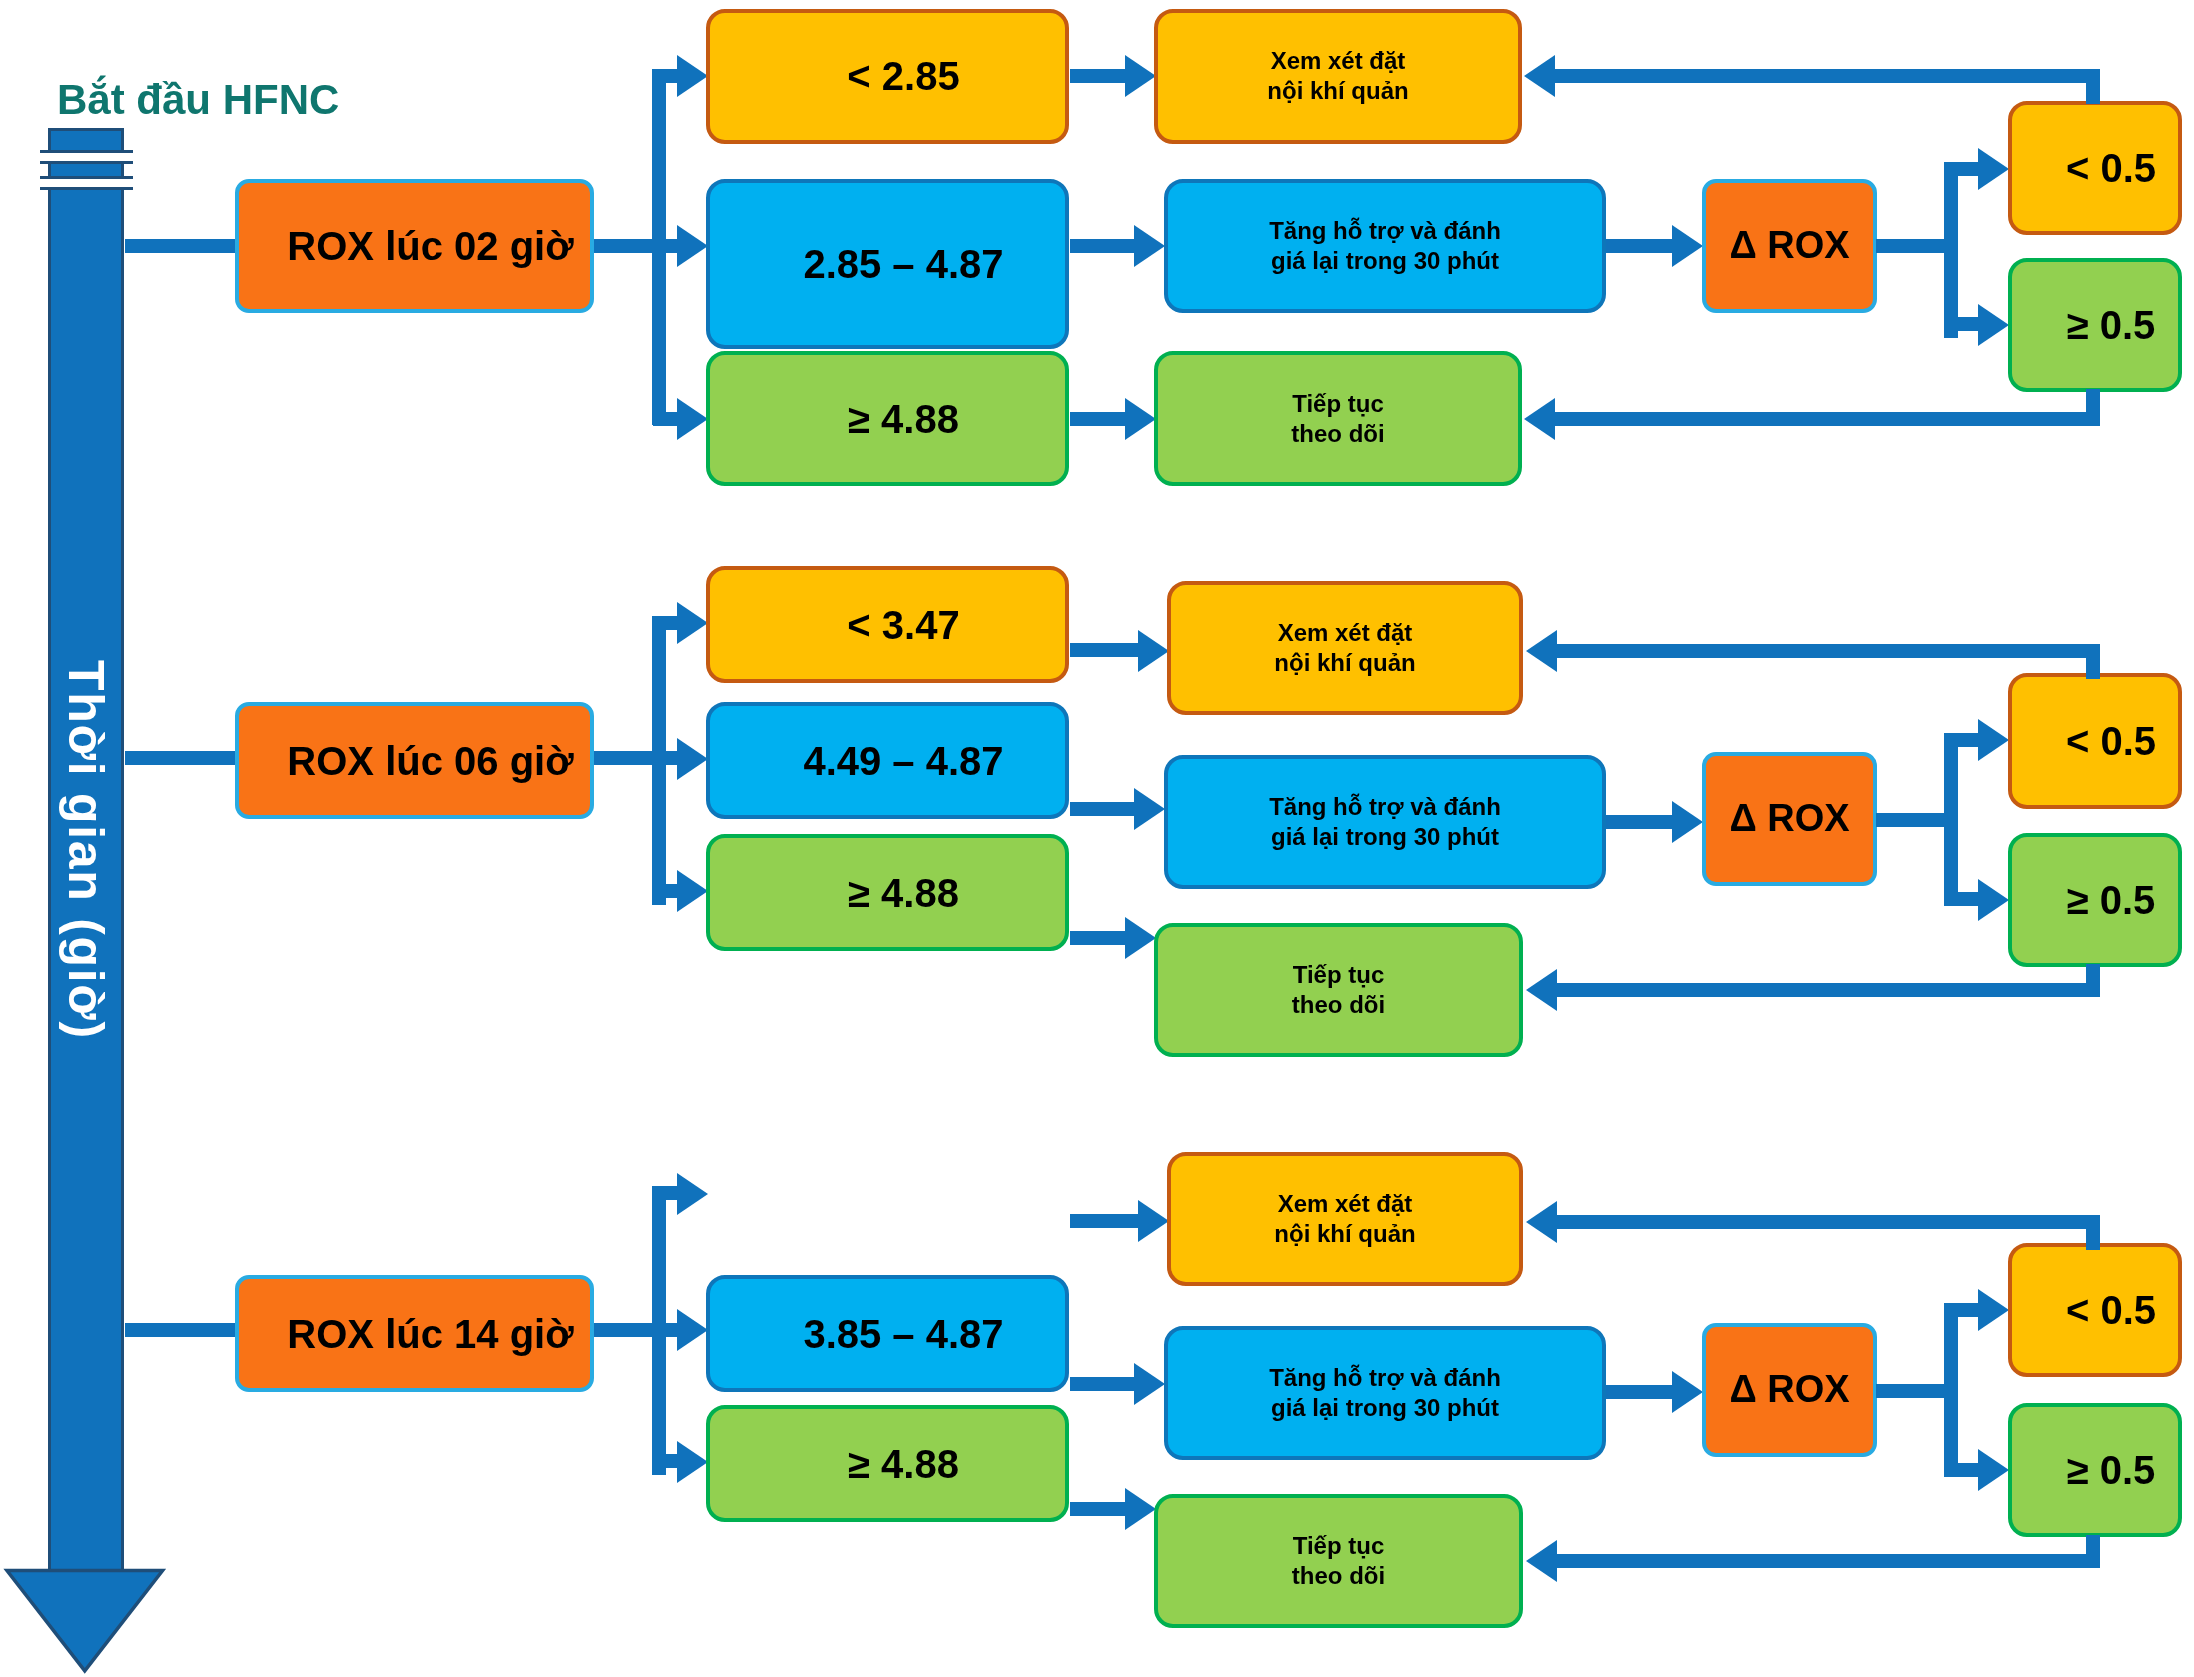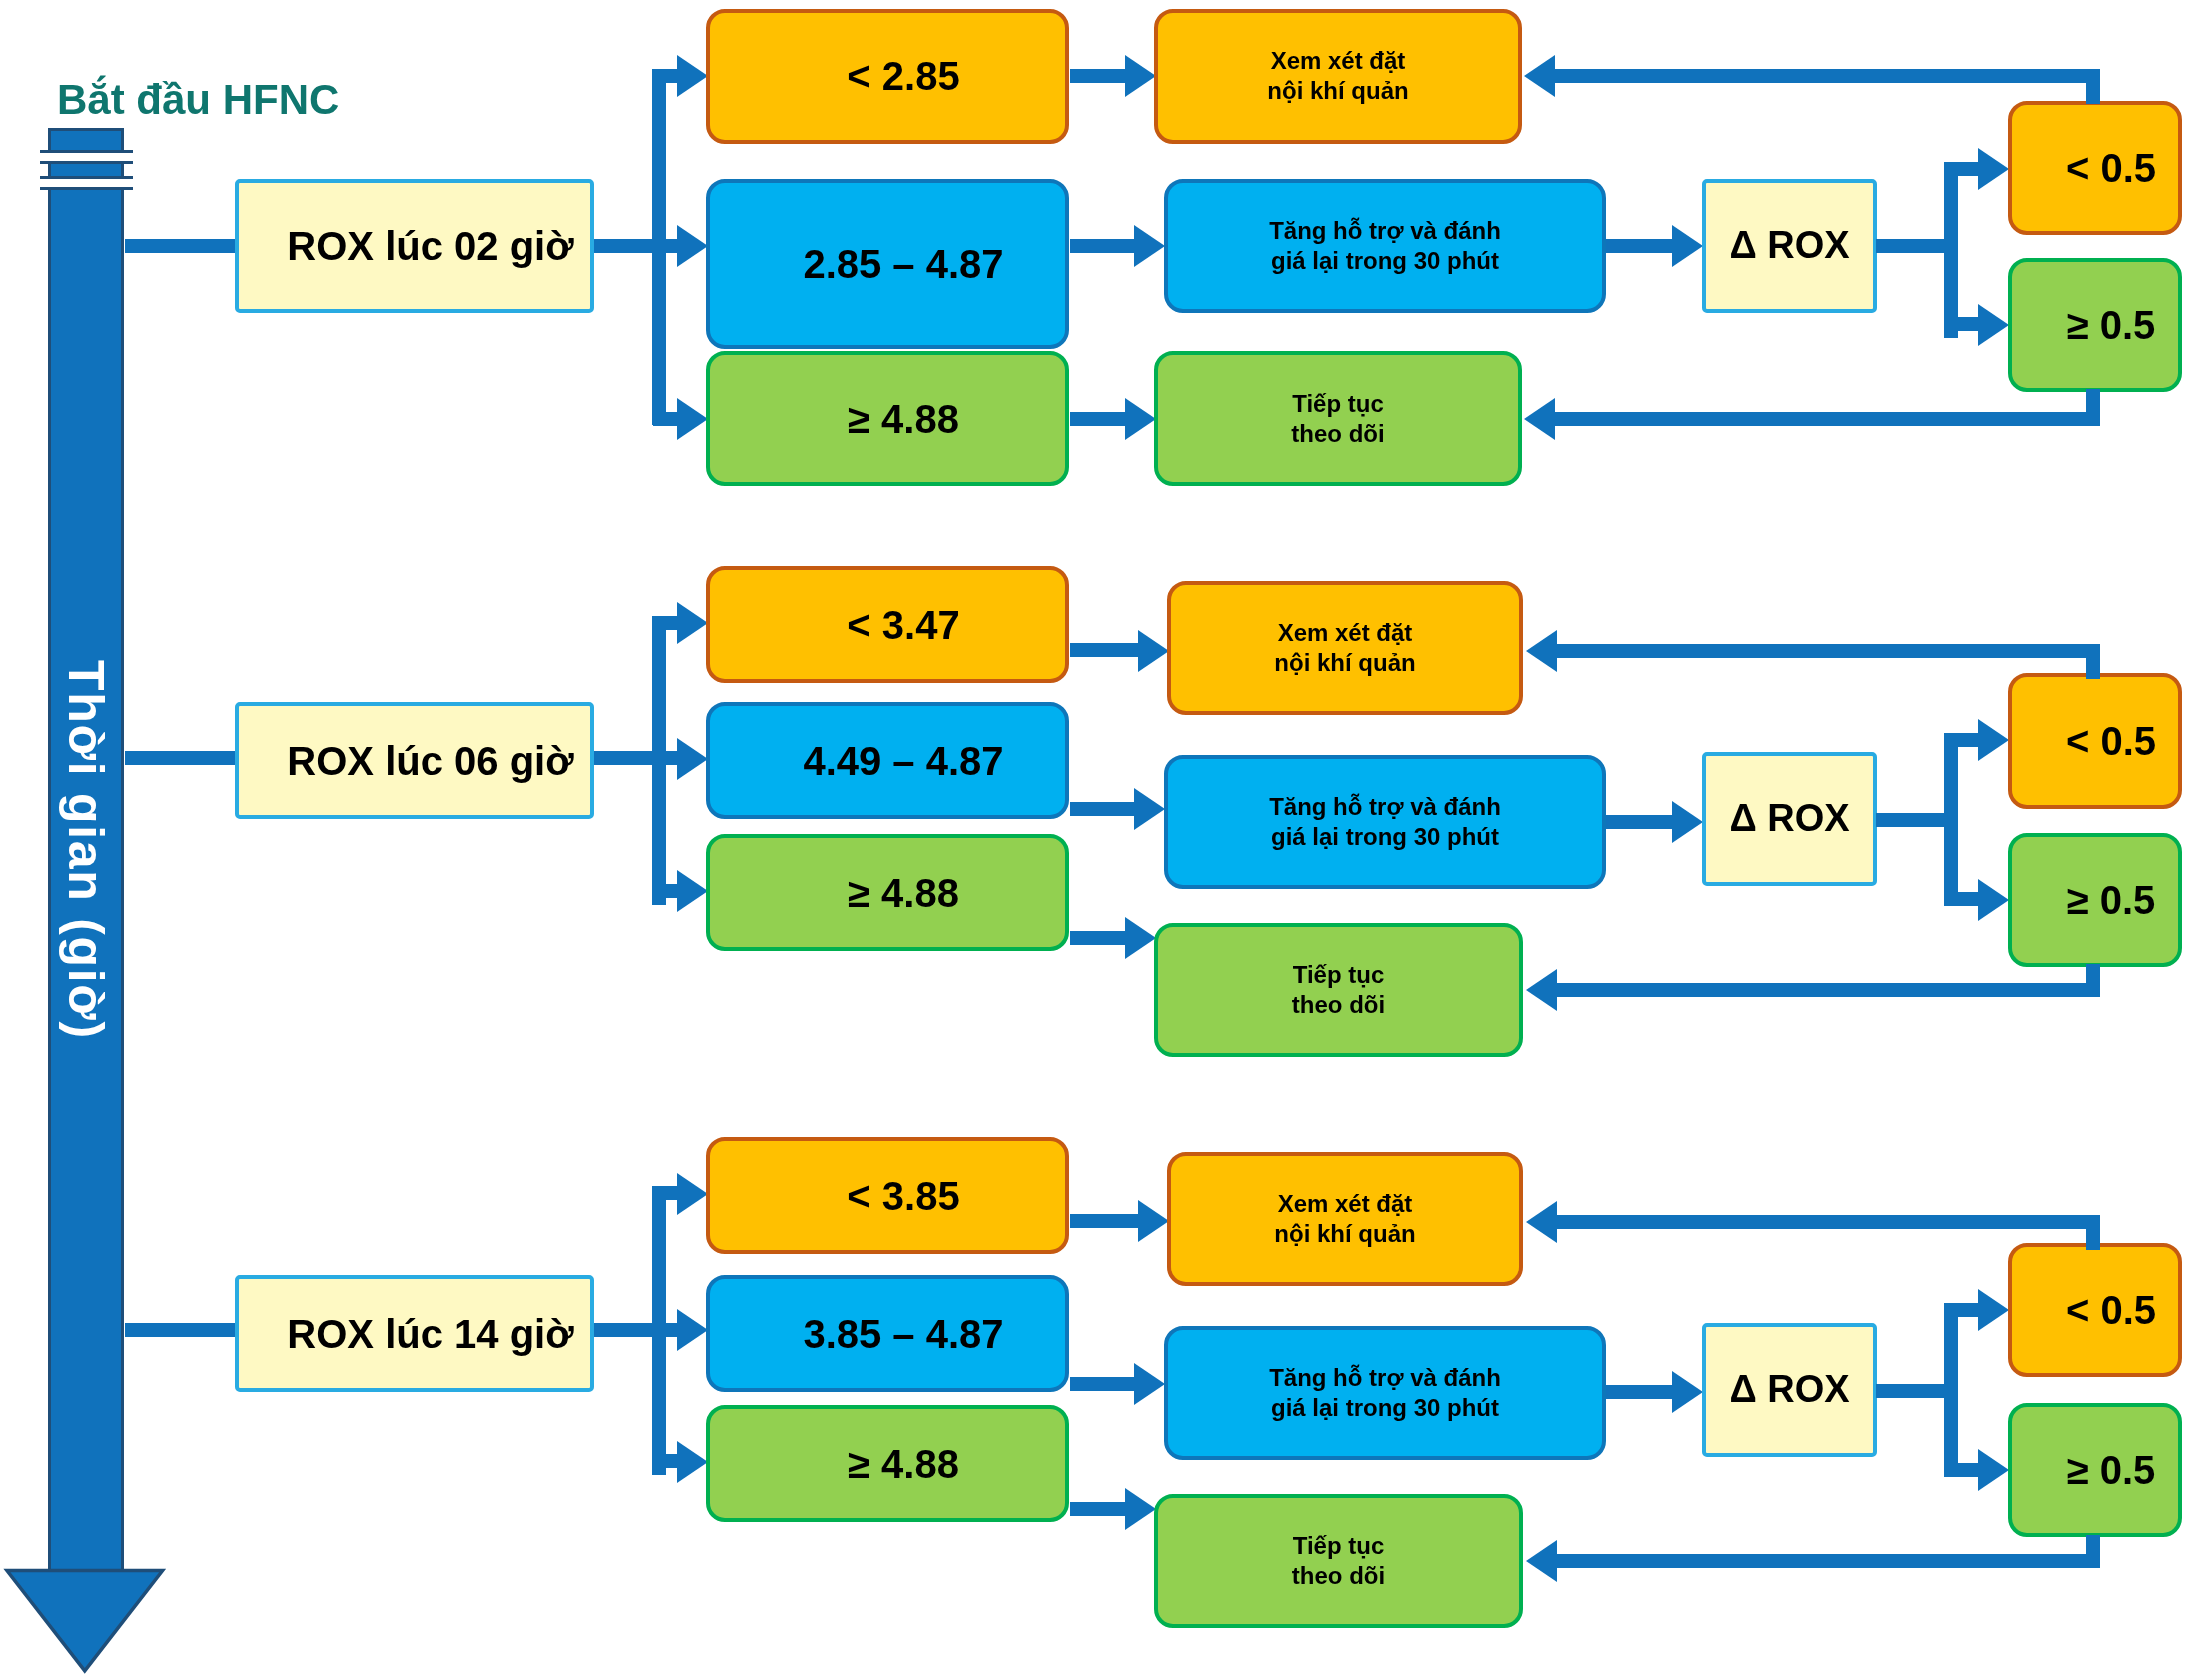--- a/index.html
+++ b/index.html
@@ -4,21 +4,21 @@
 <style>
   html,body{margin:0;padding:0;background:#fff;}
   .canvas{position:relative;width:2195px;height:1678px;background:#ffffff;overflow:hidden;
           font-family:"Liberation Sans",sans-serif;}
   
   .box{position:absolute;box-sizing:border-box;display:flex;align-items:center;justify-content:center;
        text-align:center;font-weight:bold;color:#000;white-space:pre-line;line-height:1.25;}
   .orange{background:#ffc000;border:4.3px solid #c55a11;border-radius:19px;}
   .blue  {background:#00b0f0;border:4.3px solid #0e76ba;border-radius:19px;}
   .green {background:#92d050;border:4.3px solid #00b050;border-radius:19px;}
-  .light {background:#fef9c3;border:4.3px solid #29abe2;border-radius:5px;text-align:center;}
+  .light {background:#f97316;border:4.3px solid #29abe2;border-radius:14px;text-align:center;}
   .f46{font-size:40px;padding-left:32px;} .f40{font-size:24px;} .f44{font-size:38px;}
   
   .h{position:absolute;height:14px;background:#1072bc;}
   .v{position:absolute;width:14px;background:#1072bc;}
   .ar{position:absolute;width:0;height:0;border-top:21px solid transparent;border-bottom:21px solid transparent;}
   .ar.r{border-left:31px solid #1072bc;}
   .ar.l{border-right:31px solid #1072bc;}
   
   .shaft{position:absolute;left:48px;top:128px;width:76px;height:1444px;background:#1072bc;
          border:3.5px solid #1f4e79;box-sizing:border-box;display:flex;align-items:center;justify-content:center;}
@@ -141,21 +141,20 @@
   <div class="h" style="left:125px;top:1323px;width:111px;"></div>
   <div class="box light f46" style="left:235px;top:1275px;width:359px;height:117px;">ROX lúc 14 giờ</div>
   <div class="h" style="left:594px;top:1323px;width:86px;"></div>
   <div class="ar r" style="left:677px;top:1309px;"></div>
   <div class="v" style="left:652px;top:1186px;height:289px;"></div>
   <div class="h" style="left:653px;top:1186px;width:27px;"></div>
   <div class="ar r" style="left:677px;top:1173px;"></div>
   <div class="h" style="left:653px;top:1454px;width:27px;"></div>
   <div class="ar r" style="left:677px;top:1441px;"></div>
 
-  <div class="box orange f46" style="left:706px;top:1137px;width:363px;height:117px;">&lt; 3.85</div>
   <div class="box blue f46" style="left:706px;top:1275px;width:363px;height:117px;">3.85 – 4.87</div>
   <div class="box green f46" style="left:706px;top:1405px;width:363px;height:117px;">≥ 4.88</div>
 
   <div class="h" style="left:1070px;top:1214px;width:68px;"></div>
   <div class="ar r" style="left:1138px;top:1200px;"></div>
   <div class="h" style="left:1070px;top:1377px;width:65px;"></div>
   <div class="ar r" style="left:1134px;top:1363px;"></div>
   <div class="h" style="left:1070px;top:1502px;width:55px;"></div>
   <div class="ar r" style="left:1125px;top:1488px;"></div>
 

